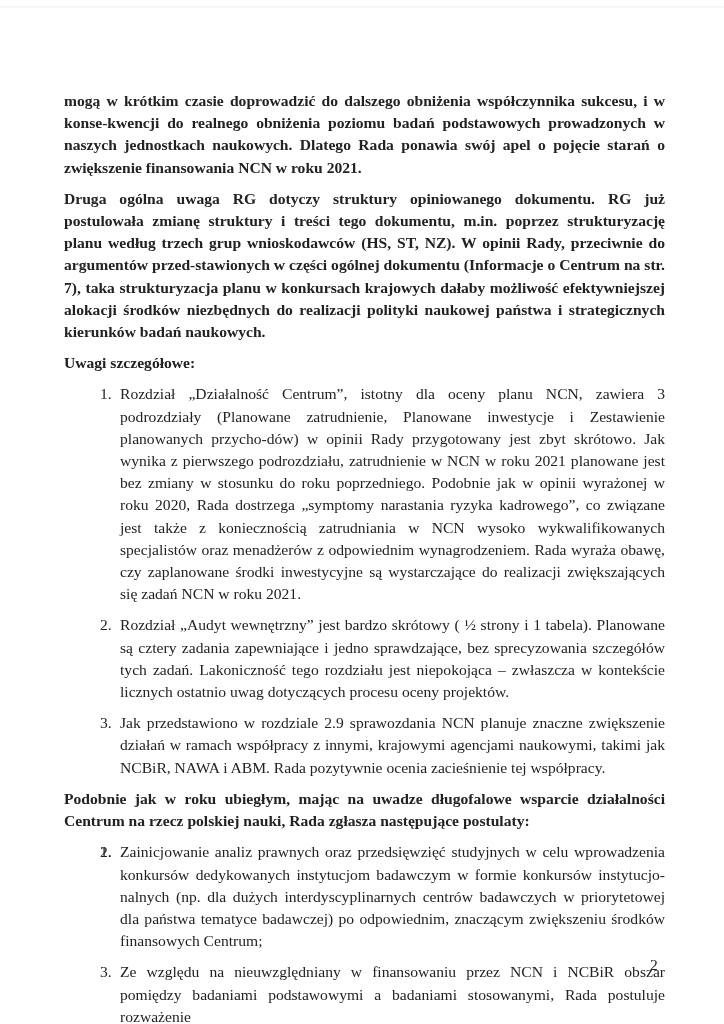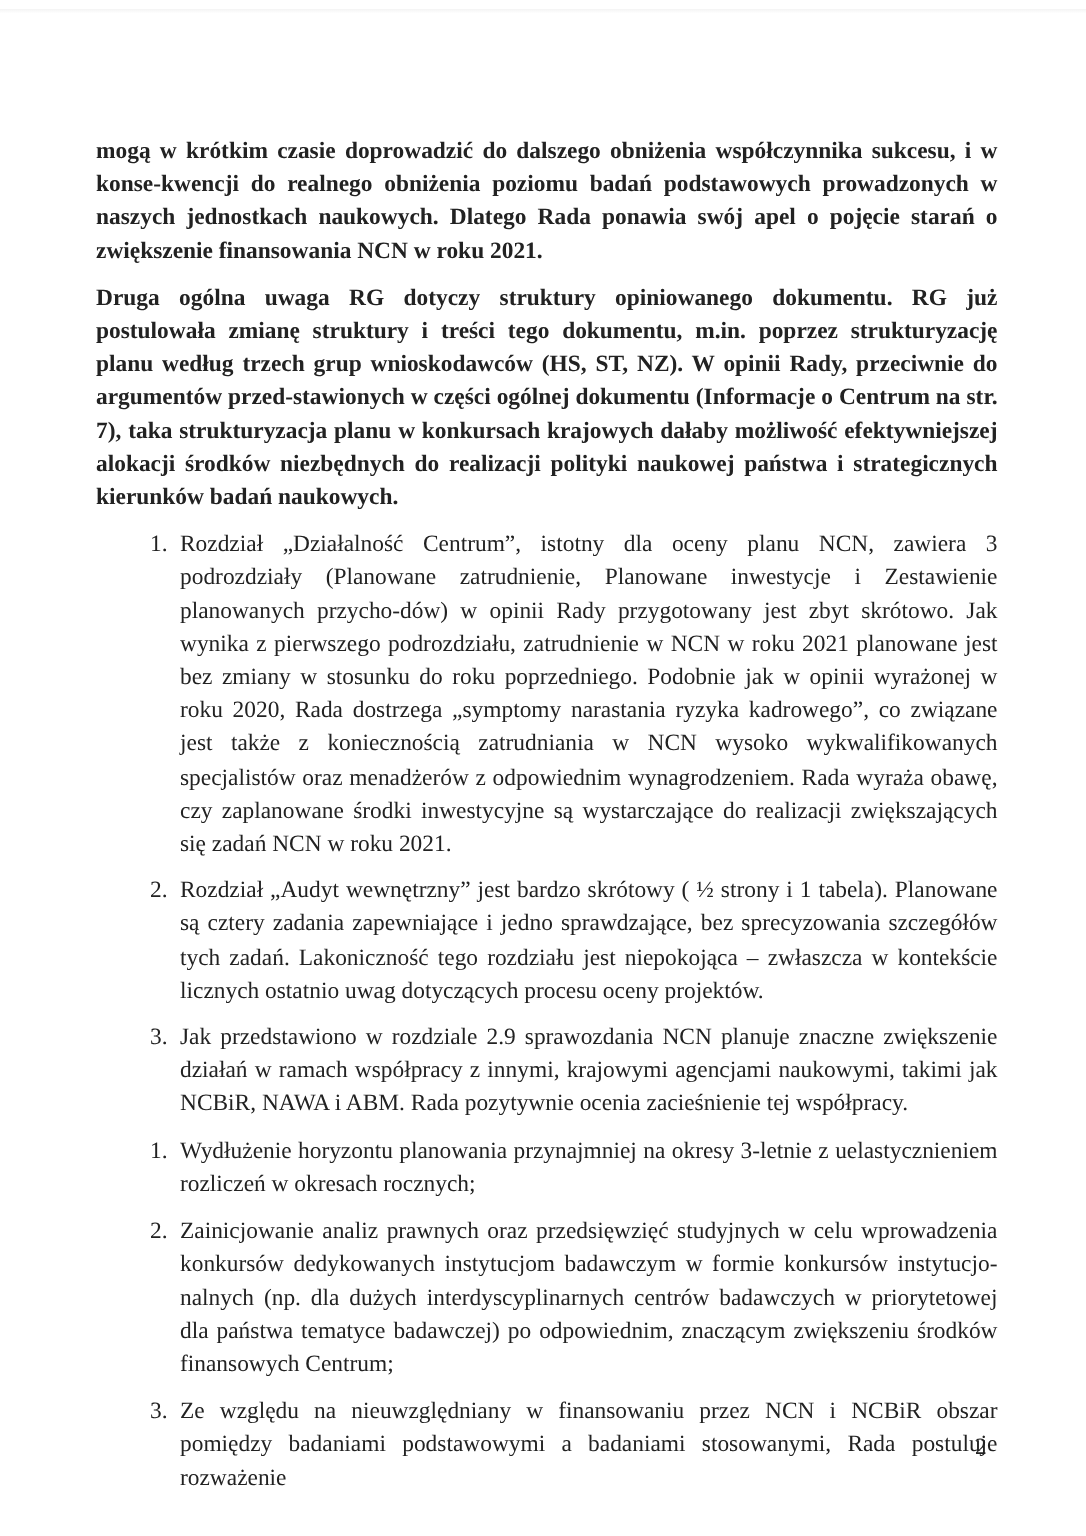--- a/index.html
+++ b/index.html
@@ -16,41 +16,42 @@
   .page-number { position: absolute; left: 650px; top: 956px; font-size: 15.6px; font-family: "Liberation Serif", serif; }
 </style>
 </head>
 <body>
 
 <div class="scan-edge"></div>
 
 <div class="page">
   <p>mogą w krótkim czasie doprowadzić do dalszego obniżenia współczynnika sukcesu, i w konse-kwencji do realnego obniżenia poziomu badań podstawowych prowadzonych w naszych jednostkach naukowych. Dlatego Rada ponawia swój apel o pojęcie starań o zwiększenie finansowania NCN w roku 2021.</p>
   <p>Druga ogólna uwaga RG dotyczy struktury opiniowanego dokumentu. RG już postulowała zmianę struktury i treści tego dokumentu, m.in. poprzez strukturyzację planu według trzech grup wnioskodawców (HS, ST, NZ). W opinii Rady, przeciwnie do argumentów przed-stawionych w części ogólnej dokumentu (Informacje o Centrum na str. 7),  taka strukturyzacja planu w konkursach krajowych dałaby możliwość efektywniejszej alokacji środków niezbędnych do realizacji polityki naukowej państwa i strategicznych kierunków badań naukowych.</p>
+  <p>Uwagi szczegółowe:</p>
 
   <ol>
     <li>
       <span class="num">1.</span>
       <span>Rozdział „Działalność Centrum”, istotny dla oceny planu NCN, zawiera  3 podrozdziały (Planowane zatrudnienie, Planowane inwestycje i Zestawienie planowanych przycho-dów) w opinii Rady przygotowany jest zbyt skrótowo. Jak wynika z pierwszego podrozdziału, zatrudnienie w NCN w roku 2021 planowane jest bez zmiany w stosunku do roku poprzedniego. Podobnie jak w opinii wyrażonej w roku 2020,  Rada dostrzega „symptomy narastania ryzyka kadrowego”, co związane jest  także  z koniecznością zatrudniania w NCN wysoko wykwalifikowanych specjalistów oraz menadżerów z odpowiednim wynagrodzeniem. Rada wyraża obawę, czy zaplanowane środki inwestycyjne są wystarczające do realizacji zwiększających się zadań NCN w roku 2021.</span>
     </li>
     <li>
       <span class="num">2.</span>
       <span> Rozdział „Audyt wewnętrzny” jest bardzo skrótowy ( ½ strony i 1 tabela). Planowane są cztery zadania zapewniające i jedno sprawdzające, bez sprecyzowania szczegółów tych zadań. Lakoniczność tego rozdziału jest niepokojąca – zwłaszcza w kontekście licznych ostatnio uwag dotyczących procesu oceny projektów.</span>
     </li>
     <li>
       <span class="num">3.</span>
       <span>Jak przedstawiono w rozdziale 2.9 sprawozdania NCN planuje znaczne zwiększenie działań w ramach współpracy z innymi, krajowymi agencjami naukowymi, takimi jak NCBiR, NAWA i ABM. Rada pozytywnie ocenia zacieśnienie tej współpracy.</span>
     </li>
   </ol>
 
+  <p>Podobnie jak w roku ubiegłym, mając na uwadze długofalowe wsparcie działalności Centrum na rzecz polskiej nauki, Rada zgłasza następujące postulaty:</p>
 
   <ol>
     <li>
       <span class="num">1.</span>
-      <span>Wydłużenie horyzontu planowania przynajmniej na okresy 3-letnie z uelastycznieniem rozliczeń w okresach rocznych;</span>
     </li>
     <li>
       <span class="num">2.</span>
       <span>Zainicjowanie analiz prawnych oraz przedsięwzięć studyjnych w celu wprowadzenia konkursów dedykowanych instytucjom badawczym w formie konkursów instytucjo-nalnych (np. dla dużych interdyscyplinarnych centrów badawczych w priorytetowej dla państwa tematyce badawczej) po odpowiednim, znaczącym zwiększeniu środków finansowych Centrum;</span>
     </li>
     <li>
       <span class="num">3.</span>
       <span>Ze względu na nieuwzględniany w  finansowaniu przez NCN i NCBiR obszar pomiędzy badaniami podstawowymi a badaniami stosowanymi, Rada postuluje rozważenie</span>
     </li>
   </ol>

